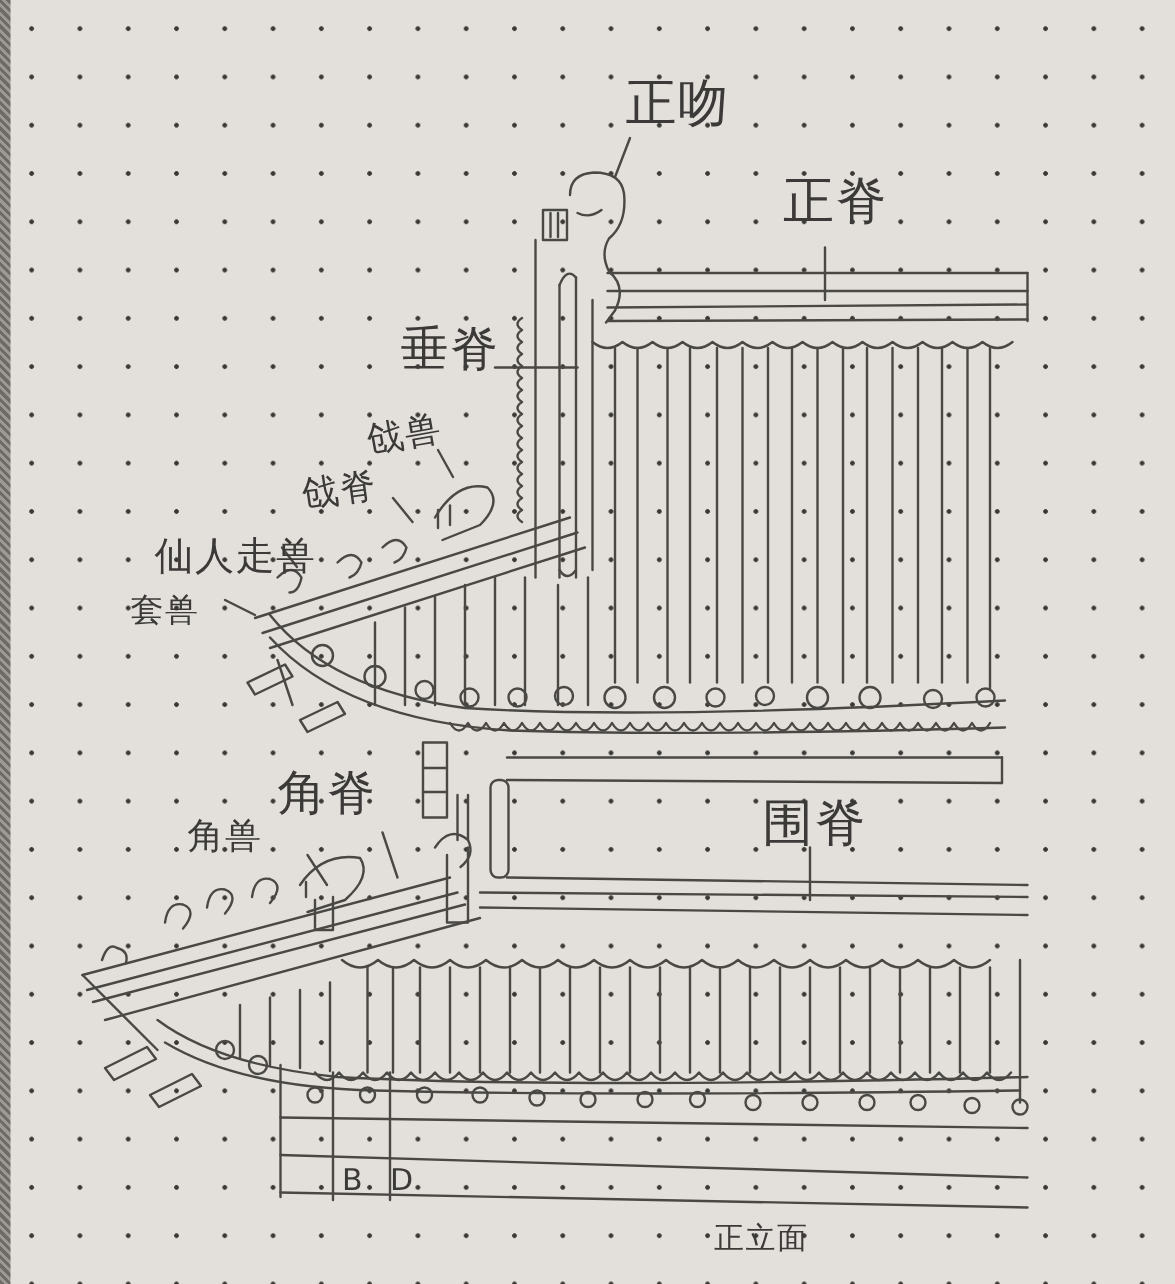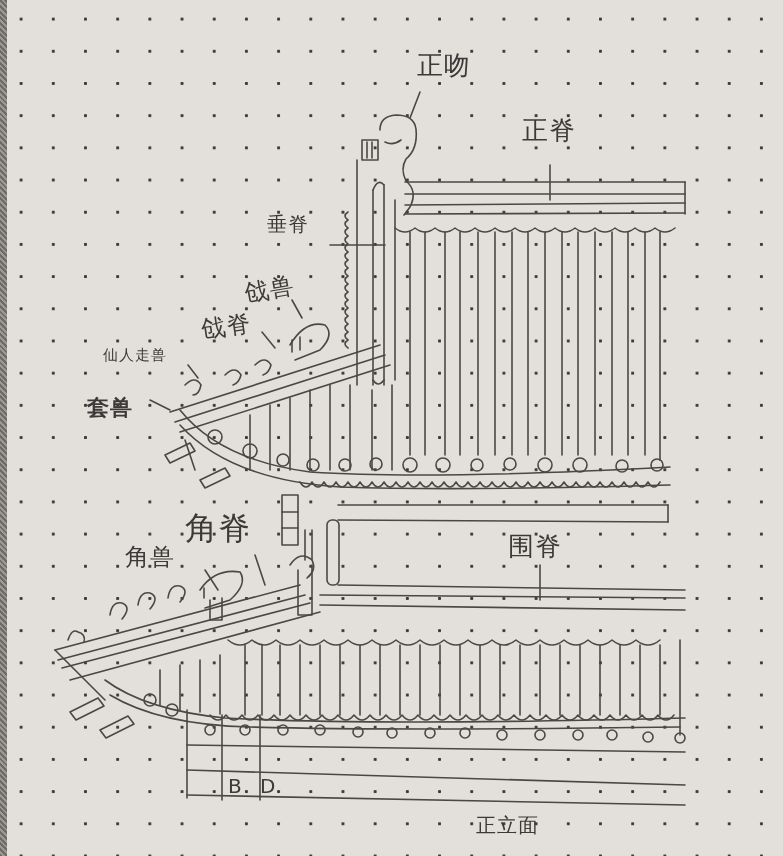--- a/index.html
+++ b/index.html
@@ -18,21 +18,21 @@
     }
     .edge {
       position: absolute; left: 0; top: 0; width: 7px; height: 856px;
       background: repeating-linear-gradient(45deg, #6e6b66 0 2px, #9c9893 2px 4px);
     }
     svg.sketch { position: absolute; left: 0; top: 0; }
     .lbl {
       position: absolute;
       font-family: "DejaVu Sans", sans-serif;
       color: #3b3a38;
-      font-size: 26px;
+      font-size: 34px;
       line-height: 1;
       letter-spacing: 1px;
       white-space: nowrap;
       transform-origin: left top;
     }
   </style>
 </head>
 <body>
 
 <div class="paper"></div>
@@ -237,23 +237,23 @@
   </g>
 
   <g>
     <line x1="170" y1="410" x2="150" y2="400"></line>
     <line x1="198" y1="378" x2="188" y2="365"></line>
   </g>
 </svg>
 
 <div class="lbl" style="left:417px;top:52px;">正吻</div>
 <div class="lbl" style="left:522px;top:117px;">正脊</div>
-<div class="lbl" style="left:267px;top:216px;font-size:20px;font-family:Liberation Mono, monospace;">垂脊</div>
+<div class="lbl" style="left:267px;top:216px;font-size:32px;">垂脊</div>
 <div class="lbl" style="left:243px;top:282px;font-size:24px;transform:rotate(-10deg);">戗兽</div>
 <div class="lbl" style="left:200px;top:318px;font-size:24px;transform:rotate(-8deg);">戗脊</div>
-<div class="lbl" style="left:103px;top:348px;font-size:15px;">仙人走兽</div>
-<div class="lbl" style="left:87px;top:397px;font-size:22px;font-weight:bold;">套兽</div>
+<div class="lbl" style="left:103px;top:358px;font-size:26px;">仙人走兽</div>
+<div class="lbl" style="left:87px;top:397px;font-size:22px;">套兽</div>
 <div class="lbl" style="left:185px;top:512px;font-size:32px;">角脊</div>
 <div class="lbl" style="left:125px;top:545px;font-size:24px;">角兽</div>
 <div class="lbl" style="left:508px;top:535px;font-family:Liberation Mono, monospace;">围脊</div>
 <div class="lbl" style="left:228px;top:776px;font-size:20px;">B</div>
 <div class="lbl" style="left:260px;top:776px;font-size:20px;">D</div>
 <div class="lbl" style="left:476px;top:815px;font-size:20px;">正立面</div>
 
 </body></html>

